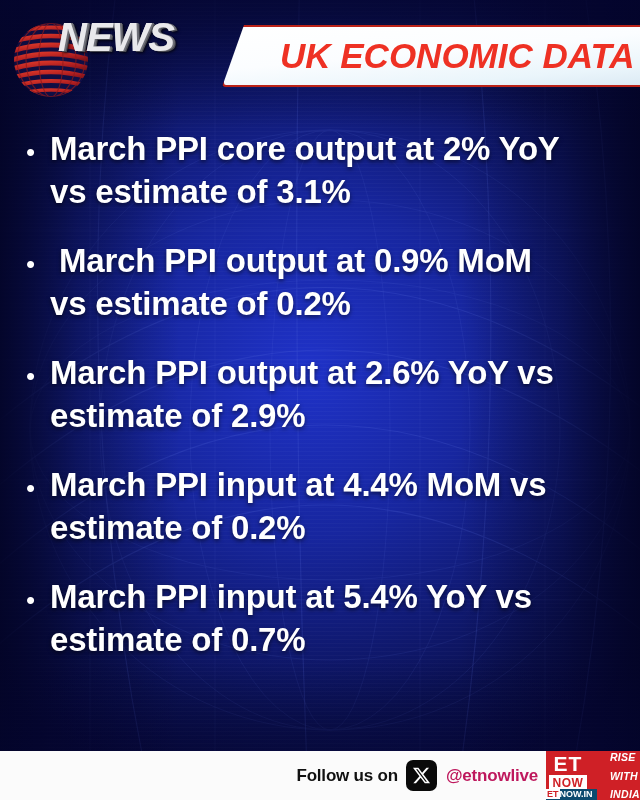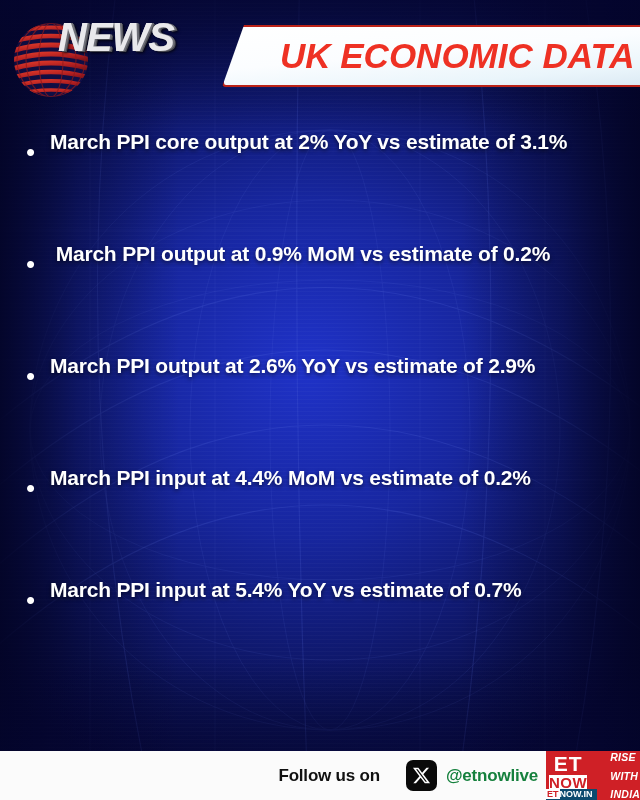--- a/index.html
+++ b/index.html
@@ -94,59 +94,59 @@
     width:24px;
     padding-top:11px;
     font-size:26px;
     line-height:1;
     color:#ffffff;
     text-align:left;
   }
   .bullet-text {
     flex:1 1 auto;
     font-weight:bold;
-    font-size:21px;
+    font-size:33px;
     line-height:1.30;
     color:#ffffff;
     letter-spacing:-0.2px;
     text-shadow:0 2px 4px rgba(0,0,0,0.55);
     white-space:pre-wrap;
     padding-right:40px;
   }
 
   
   .footer {
     position:absolute; left:0; top:751px; width:640px; height:49px;
     background:#fbfbfb;
     display:flex; align-items:center; justify-content:flex-end;
   }
   .follow-text {
     font-weight:bold; font-size:17px; color:#111;
     letter-spacing:-0.2px;
-    margin-right:26px;
+    margin-right:8px;
   }
   .x-badge {
     width:31px; height:31px; border-radius:7px; background:#0a0a0a;
     display:flex; align-items:center; justify-content:center;
     margin-right:9px; flex:0 0 auto;
   }
-  .handle { font-weight:bold; font-size:17px; color:#15803d; margin-right:8px; letter-spacing:-0.2px; }
+  .handle { font-weight:bold; font-size:17px; color:#be185d; margin-right:8px; letter-spacing:-0.2px; }
 
   .etnow-logo {
     width:94px; height:49px; background:#cf2026;
     display:flex; align-items:stretch; flex:0 0 auto;gap:15px;
   }
   .etnow-left { width:51px; position:relative; padding:3px 3px 0 3px; }
   .et-word {
     font-weight:bold; font-size:21px; line-height:20px; color:#ffffff;
     letter-spacing:1px; text-align:center; font-family:"Liberation Sans", sans-serif;
   }
   .now-box {
-    background:#ffffff; margin-top:1px; 
-    font-weight:bold; font-size:15px; line-height:16px; color:#cf2026;
+    background:#ffffff; margin-top:1px; text-align:center;
+    font-weight:bold; font-size:12px; line-height:16px; color:#cf2026;
     letter-spacing:0.5px;
   }
   .etnowin {
     position:absolute; left:0; bottom:0; width:51px;
     background:#0c4a6e; color:#ffffff;
     font-weight:bold; font-size:9px; line-height:11px; 
   }
   .etnowin b { background:#ffffff; color:#cf2026; padding:0 1px; }
   .etnow-right {
     flex:1; display:flex; flex-direction:column; justify-content:space-between;

